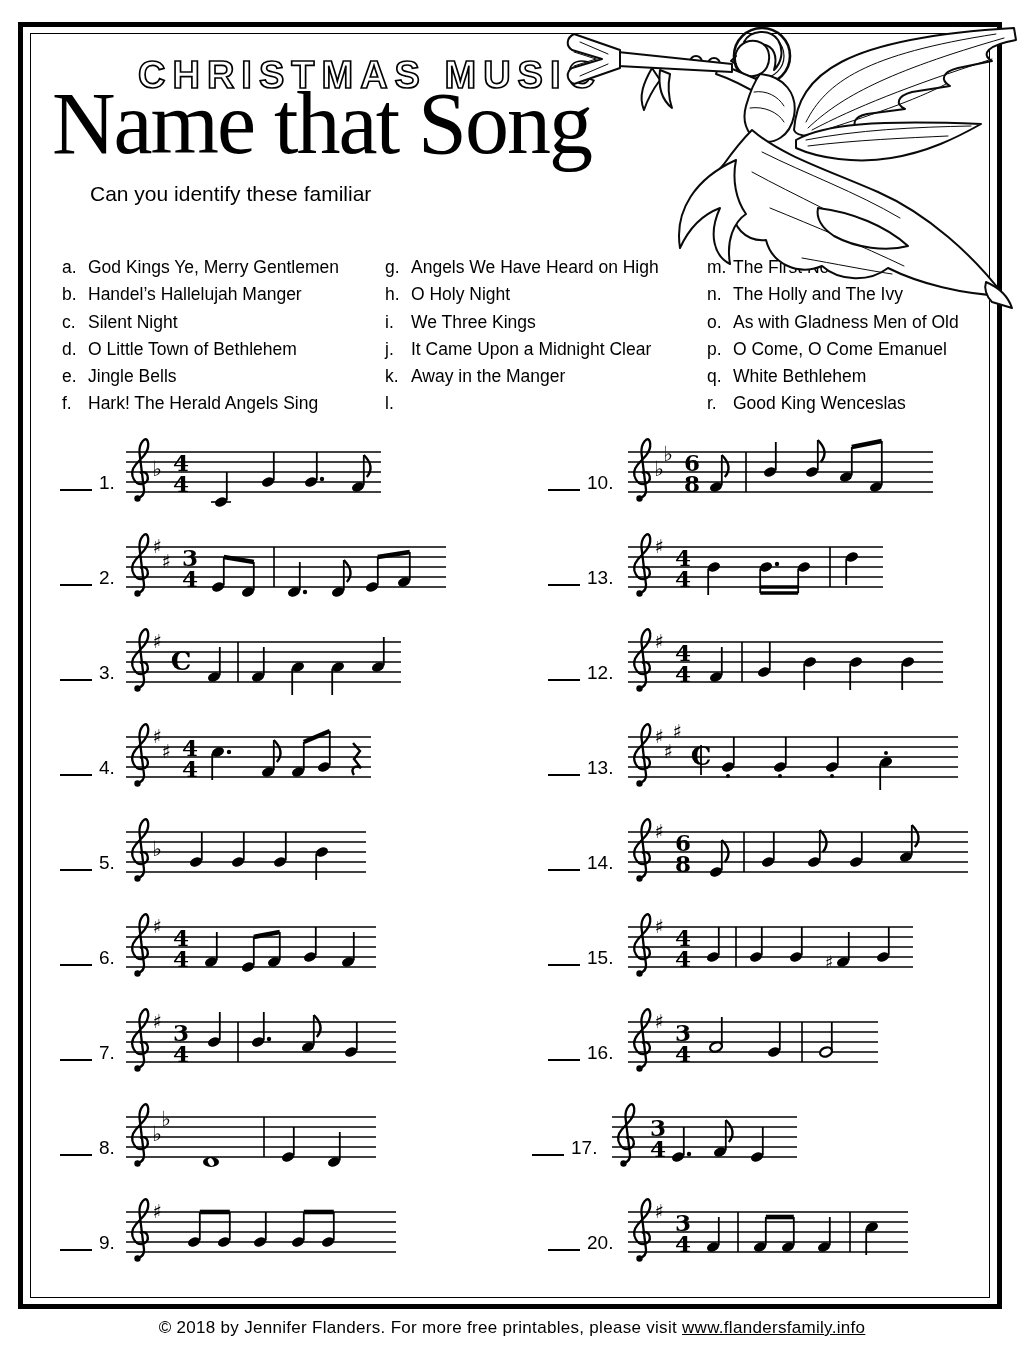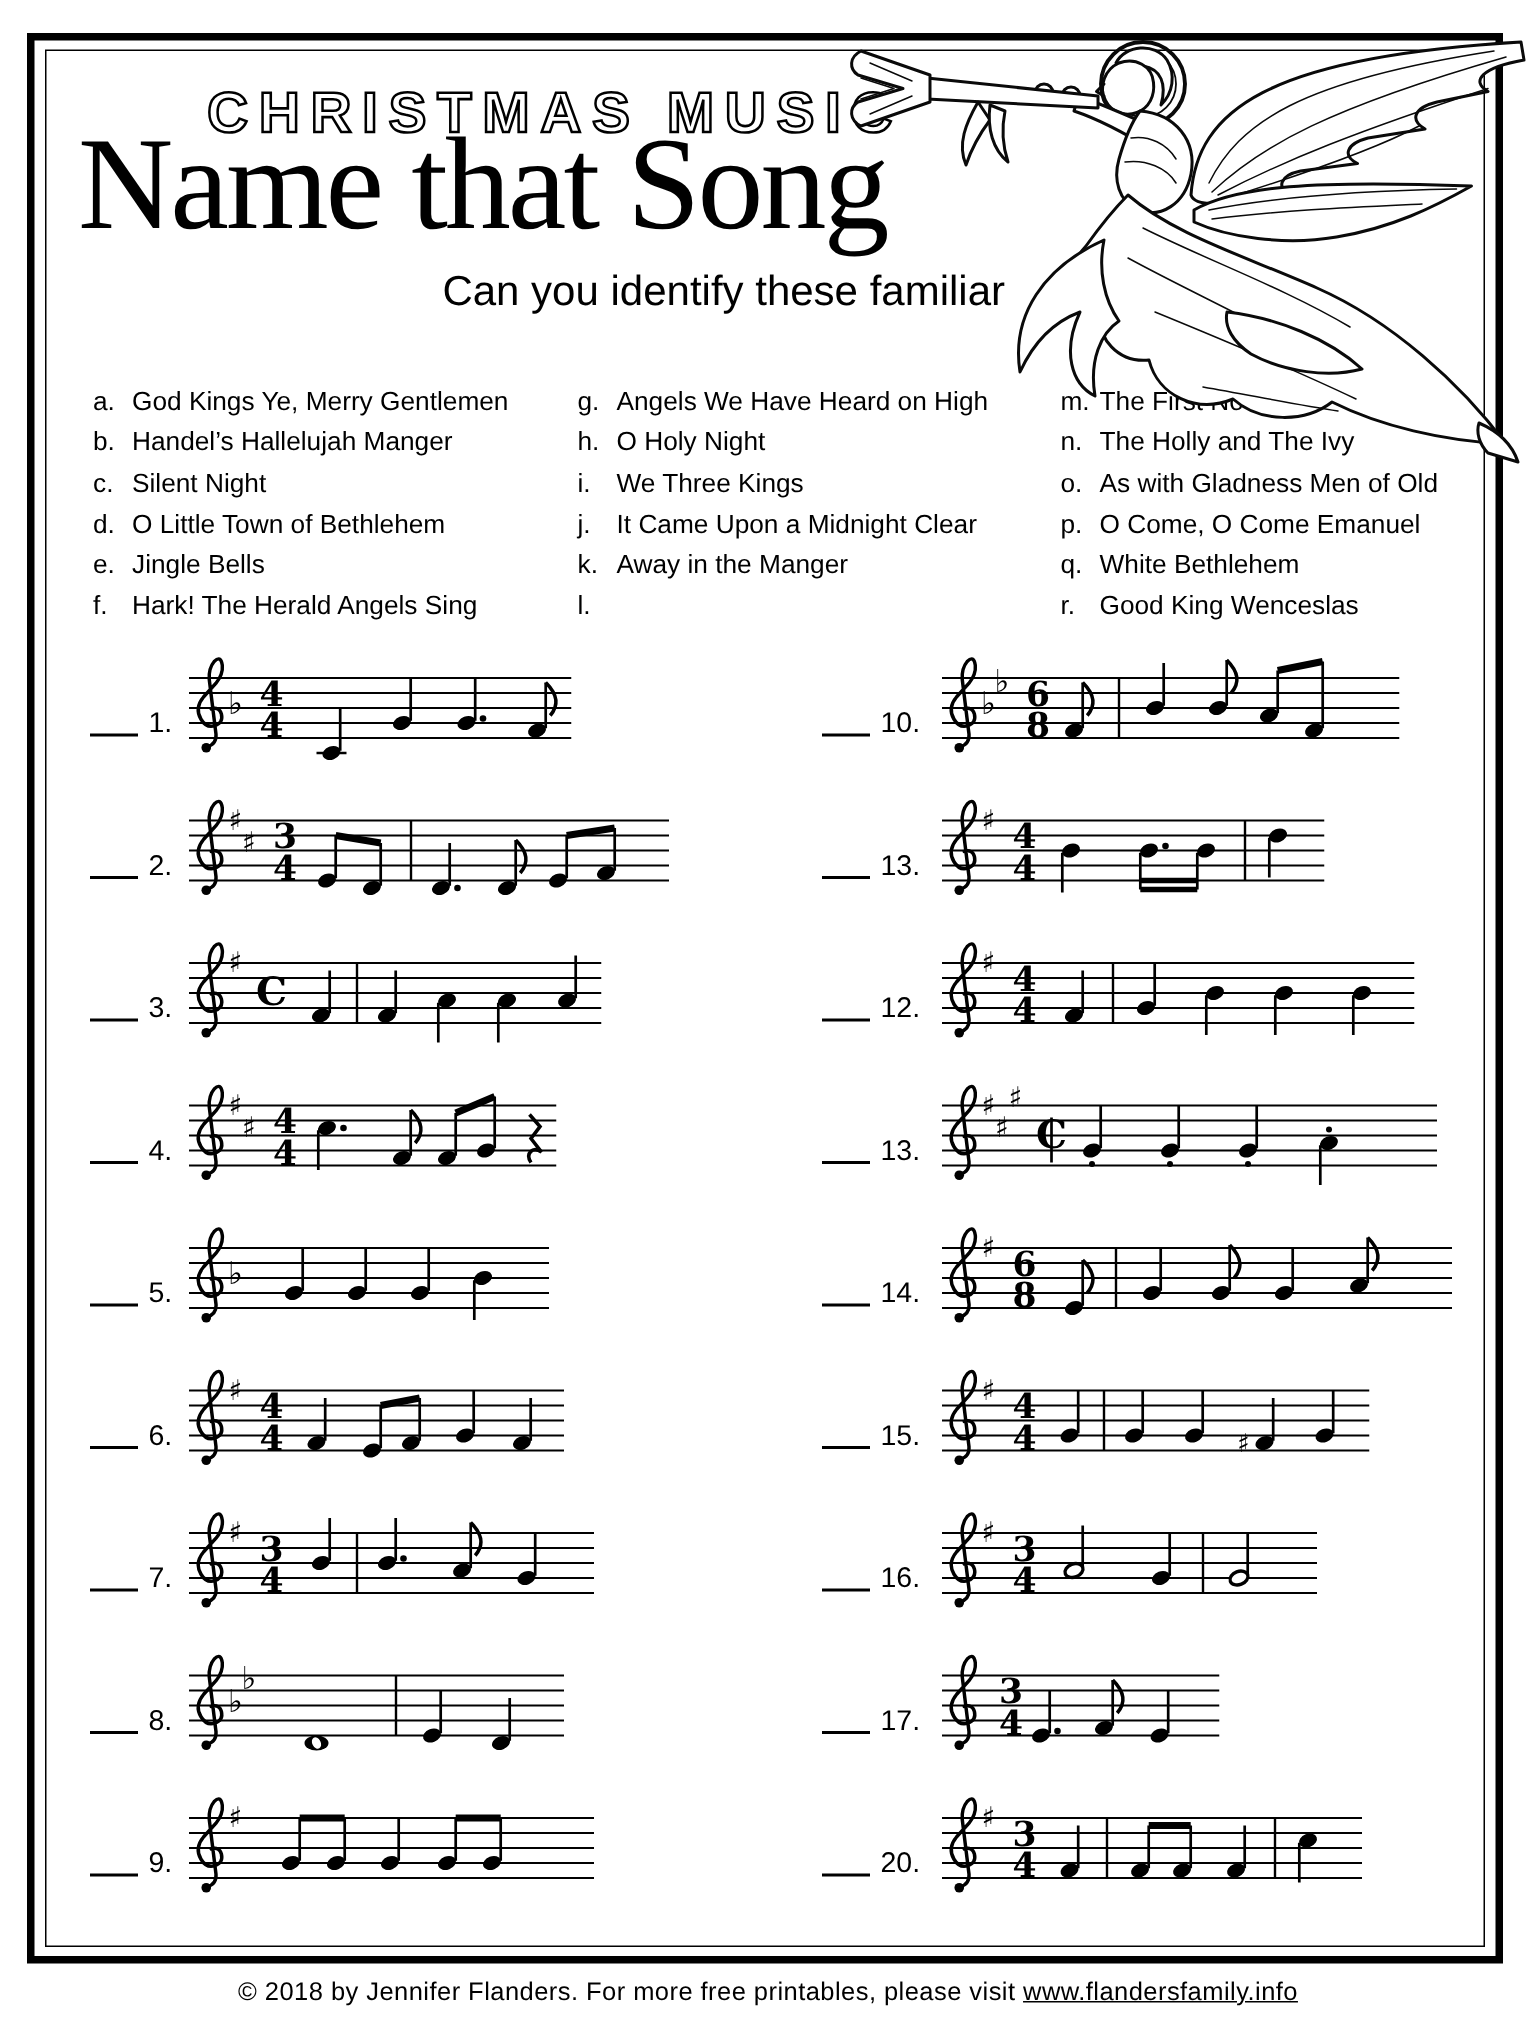--- a/index.html
+++ b/index.html
@@ -6,22 +6,22 @@
   body{width:1024px;height:1353px;background:#fff;position:relative;
        font-family:"Liberation Sans",sans-serif;color:#000;overflow:hidden;}
   .frame-outer{position:absolute;left:18px;top:22px;width:984px;height:1287px;
        border:5px solid #000;box-sizing:border-box;}
   .frame-inner{position:absolute;left:30px;top:33px;width:960px;height:1265px;
        border:1.6px solid #000;box-sizing:border-box;}
   .kicker-wrap{position:absolute;left:70px;top:50px;width:600px;height:52px;z-index:2;}
   .title{position:absolute;left:52px;top:78px;width:680px;z-index:2;
        font-family:Liberation Serif, serif;font-size:88px;line-height:1.05;
        letter-spacing:-2px;white-space:nowrap;}
-  .subtitle{position:absolute;left:90px;top:180px;width:580px;text-align:right;z-index:2;
-       font-size:28px;line-height:28px;}
+  .subtitle{position:absolute;left:90px;top:180px;width:580px;text-align:left;z-index:2;
+       font-size:21px;line-height:28px;}
   .answers{position:absolute;top:257px;left:0;width:1024px;z-index:1;}
   .ans-col{position:absolute;top:0;}
   .ans-col.c1{left:62px;width:310px;}
   .ans-col.c2{left:385px;width:310px;}
   .ans-col.c3{left:707px;width:300px;}
   .ans{display:flex;align-items:baseline;height:27.3px;font-size:17.5px;}
   .ans-letter{width:26px;flex:0 0 26px;}
   .qrow{position:absolute;z-index:1;}
   .numwrap{position:absolute;left:0;top:40px;display:flex;align-items:baseline;gap:7px;
        font-size:19px;}
@@ -594,21 +594,21 @@
         <text x="55" y="59.5" text-anchor="middle" fill="#000" style="font-family:'DejaVu Serif',serif;font-weight:bold;font-size:23px;">4</text>
         <ellipse cx="88" cy="45" rx="6.2" ry="4.4" transform="rotate(-21 88 45)" fill="#fff" stroke="#000" stroke-width="2.2"></ellipse>
         <line x1="93.8" y1="43.5" x2="93.8" y2="15" stroke="#000" stroke-width="1.8"></line>
         <ellipse cx="146" cy="50" rx="6.2" ry="4.4" transform="rotate(-21 146 50)" fill="#000"></ellipse>
         <line x1="151.8" y1="48.5" x2="151.8" y2="20" stroke="#000" stroke-width="1.8"></line>
         <line x1="174" y1="20" x2="174" y2="60" stroke="#000" stroke-width="1.6"></line>
         <ellipse cx="198" cy="50" rx="6.2" ry="4.4" transform="rotate(-21 198 50)" fill="#fff" stroke="#000" stroke-width="2.2"></ellipse>
         <line x1="203.8" y1="48.5" x2="203.8" y2="20" stroke="#000" stroke-width="1.8"></line>
       </svg>
     </div>
-    <div class="qrow" style="left: 548px; top: 1097px; width: 265px; height: 92px; text-align: center;">
+    <div class="qrow" style="left: 532px; top: 1097px; width: 265px; height: 92px; text-align: center;">
       <div class="numwrap">
         <span class="blank"></span>
         <span>17.</span>
       </div>
       <svg class="staff-svg" width="185" height="92" viewBox="0 0 185 92" style="left: 80px;">
         <line x1="0" y1="20" x2="185" y2="20" stroke="#000" stroke-width="1.3"></line>
         <line x1="0" y1="30" x2="185" y2="30" stroke="#000" stroke-width="1.3"></line>
         <line x1="0" y1="40" x2="185" y2="40" stroke="#000" stroke-width="1.3"></line>
         <line x1="0" y1="50" x2="185" y2="50" stroke="#000" stroke-width="1.3"></line>
         <line x1="0" y1="60" x2="185" y2="60" stroke="#000" stroke-width="1.3"></line>

